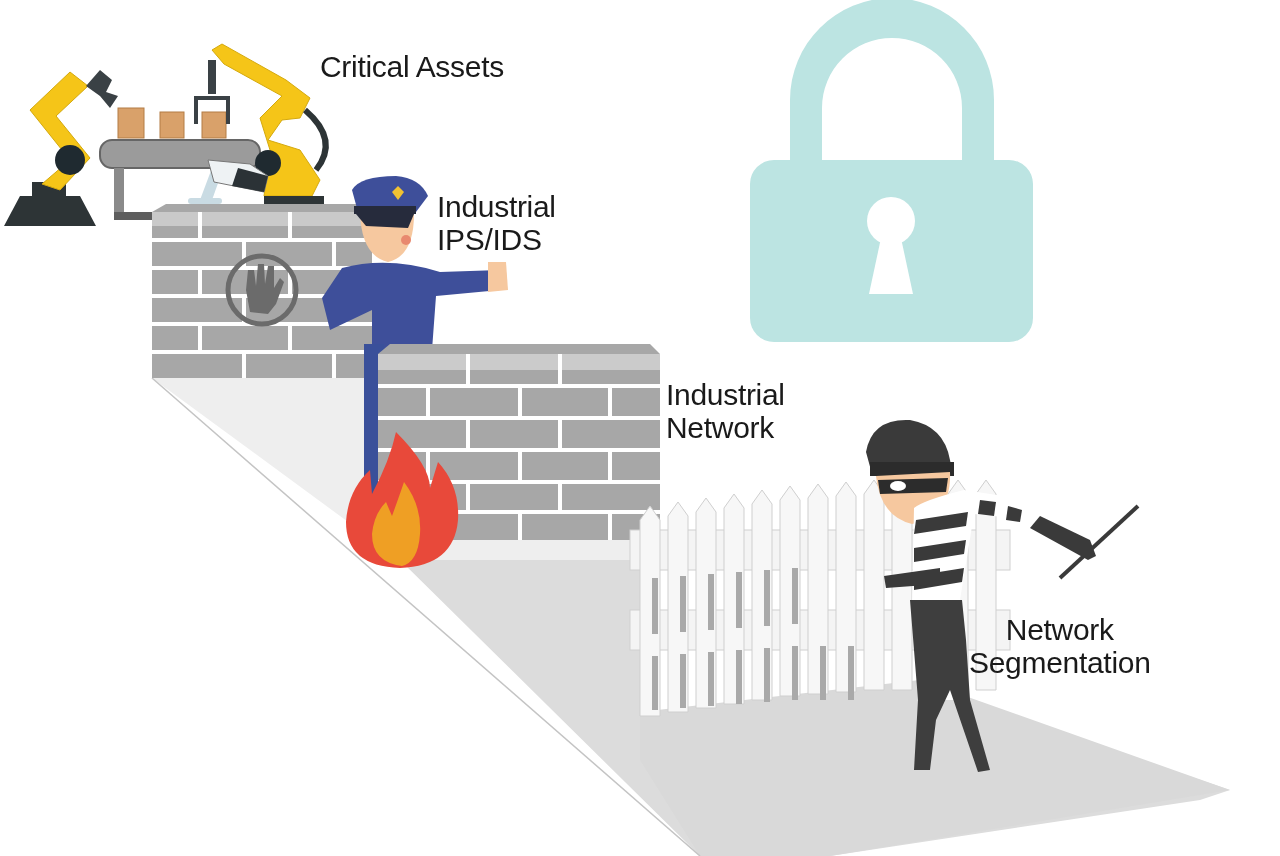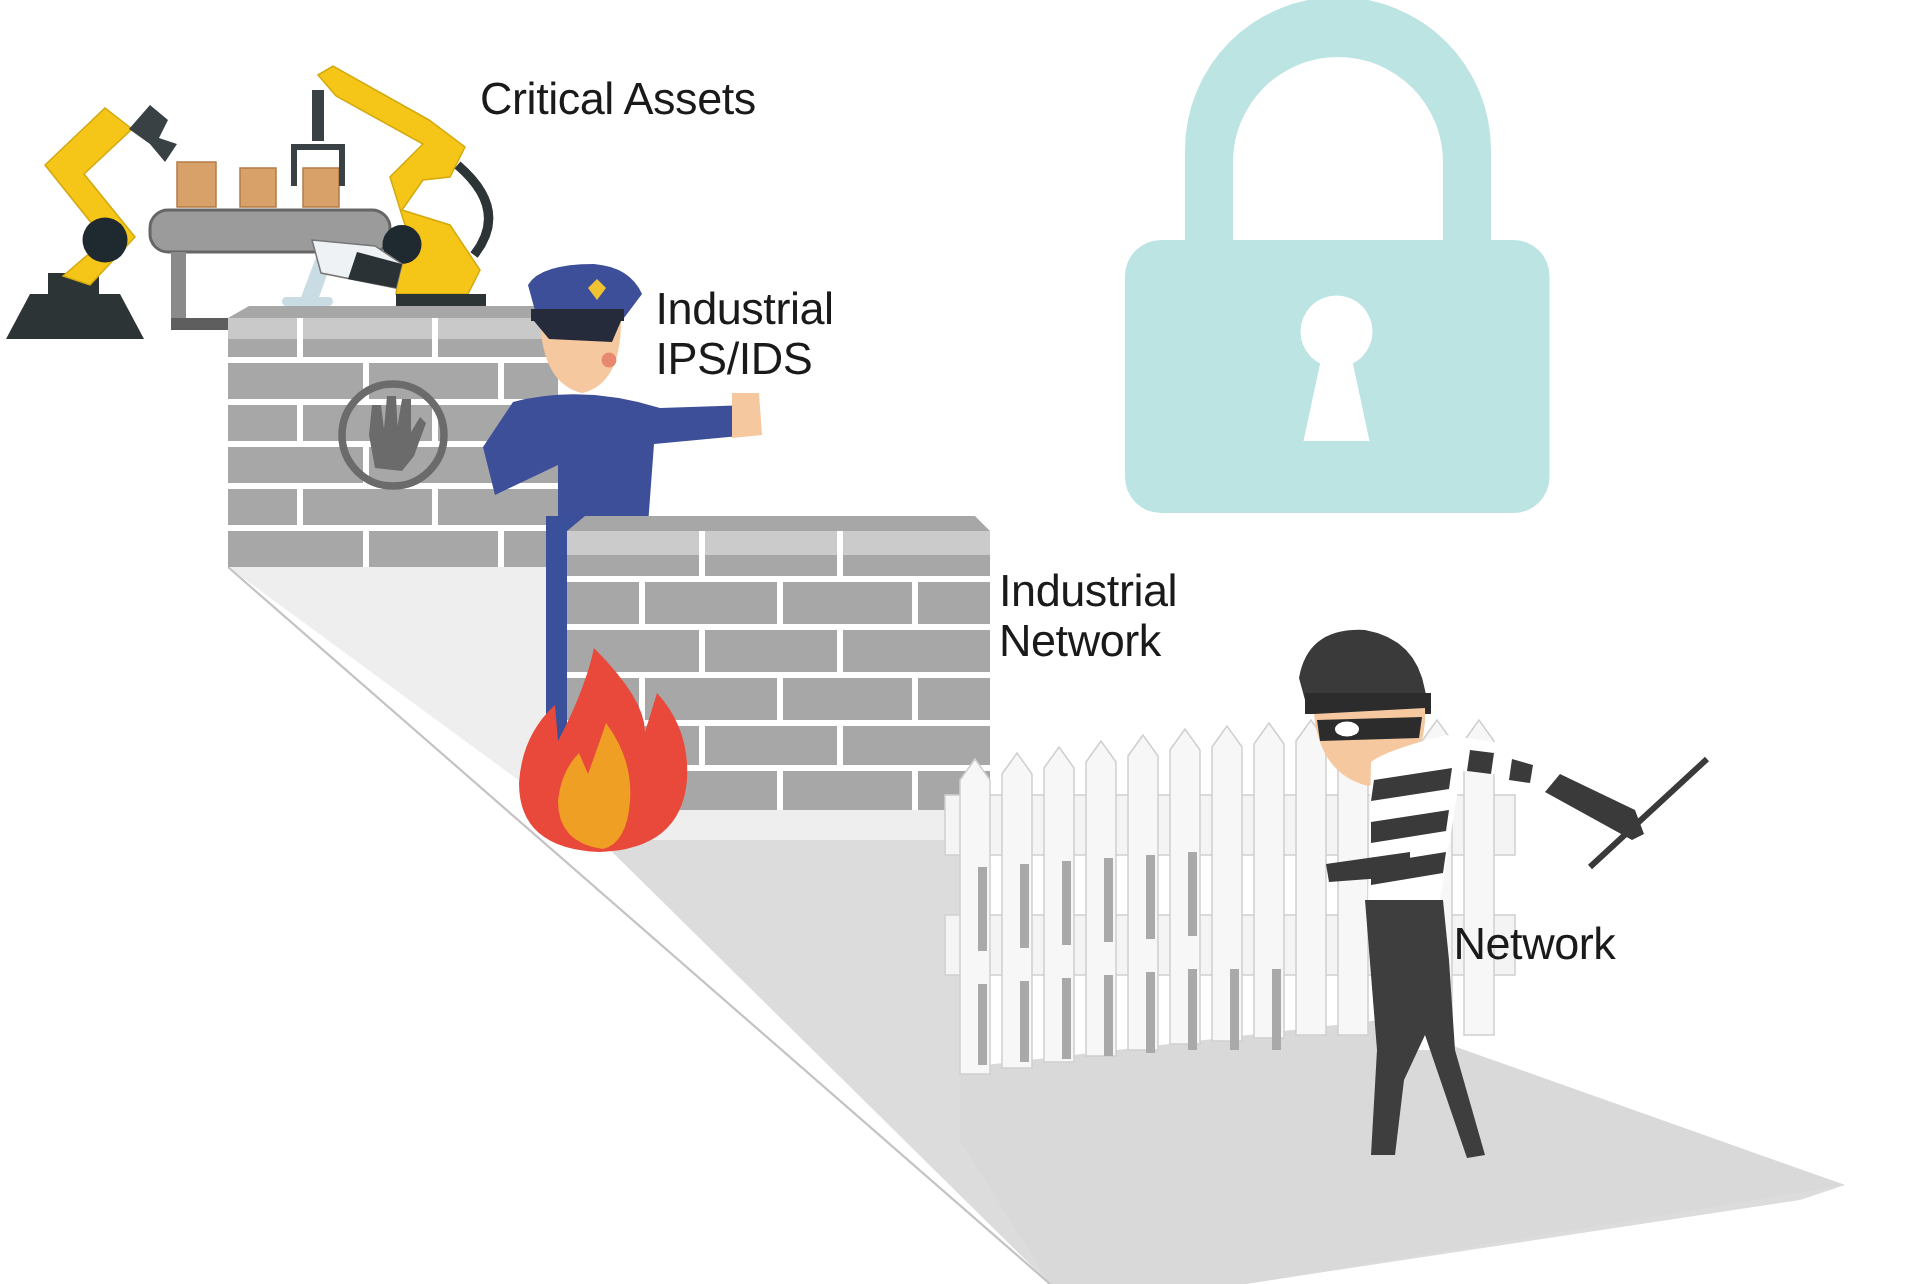--- a/index.html
+++ b/index.html
@@ -195,13 +195,14 @@
 <div class="label" style="left:437px; top:190px;">
   <span>Industrial</span>
   <span>IPS/IDS</span>
 </div>
 <div class="label" style="left:666px; top:378px;">
   <span>Industrial</span>
   <span>Network</span>
 </div>
 <div class="label" style="left:969px; top:613px;text-align:center;">
   <span>Network</span>
+  <span>Segmentation</span>
 </div>
 
 </body></html>

